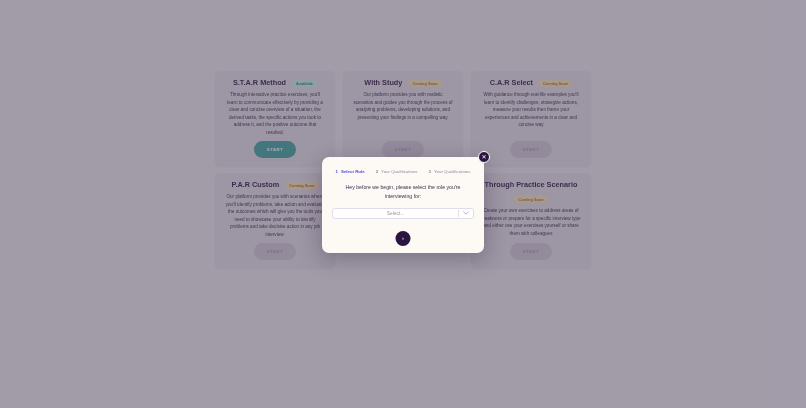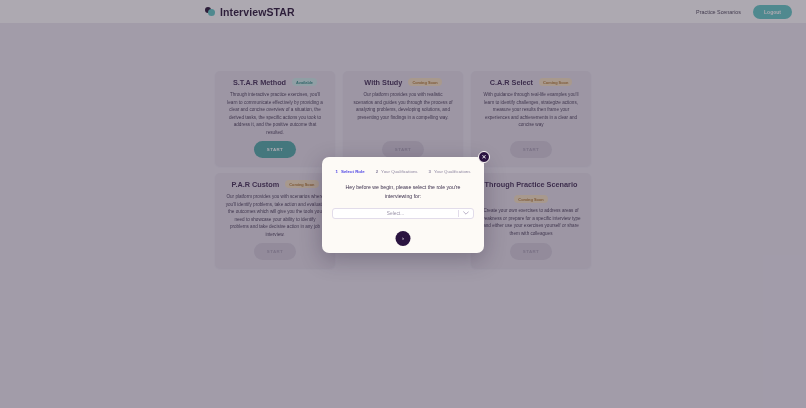--- a/index.html
+++ b/index.html
@@ -116,21 +116,21 @@
     border-radius: 5px;
     height: 95px;
     padding: 7px 8px 0 8px;
     display: flex;
     flex-direction: column;
     align-items: center;
     box-shadow: 0 1px 2px rgba(60,40,80,.07);
   }
   .card-head {
     display: flex;
-    align-items: flex-start;
+    align-items: flex-end;
     justify-content: center;
     gap: 6px;
     width: 100%;
     flex-wrap: wrap;
   }
   .card-title {
     font-size: 7.3px;
     font-weight: bold;
     color: #3e2a52;
     text-align: center;
@@ -262,33 +262,20 @@
     line-height: 15px;
     text-align: center;
     padding: 0;
   }
 </style>
 </head>
 <body>
 
 <div id="page">
 
-  <div id="header">
-    <div class="brand">
-      <span class="brand-mark">
-        <span class="dot-dark"></span>
-        <span class="dot-teal"></span>
-      </span>
-      <span class="brand-name">InterviewSTAR</span>
-    </div>
-    <div class="header-right">
-      <a class="nav-link">Practice Scenarios</a>
-      <button class="logout-btn">Logout</button>
-    </div>
-  </div>
 
 
   <div id="cards">
 
     <div class="card">
       <div class="card-head">
         <span class="card-title">S.T.A.R Method</span>
         <span class="badge available">Available</span>
       </div>
       <div class="card-desc">Through interactive practice exercises, you'll learn to communicate effectively by providing a clear and concise overview of a situation, the derived tasks, the specific actions you took to address it, and the positive outcome that resulted.</div>

